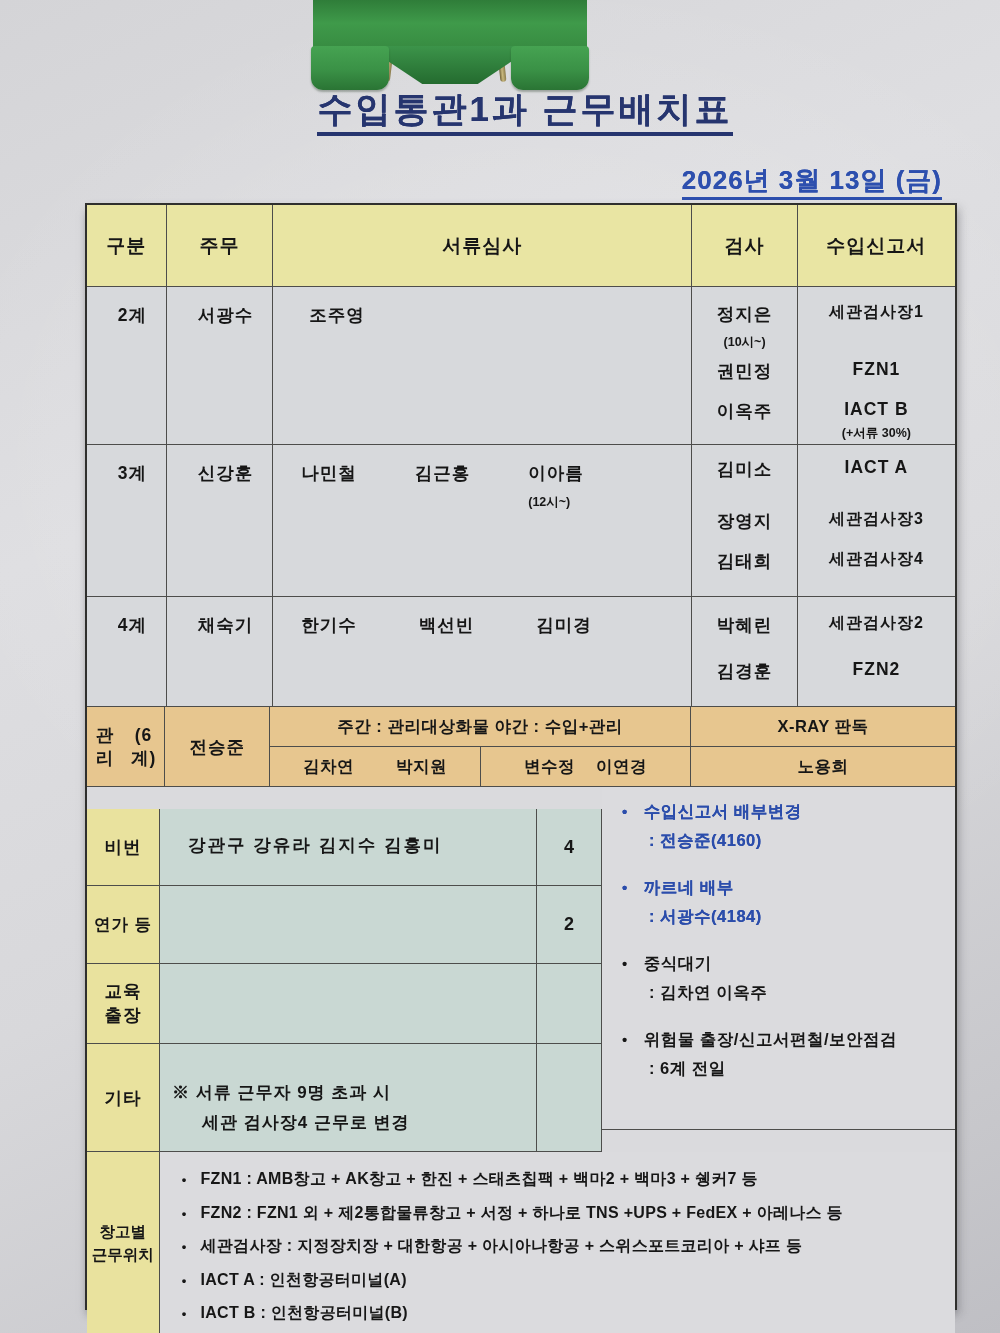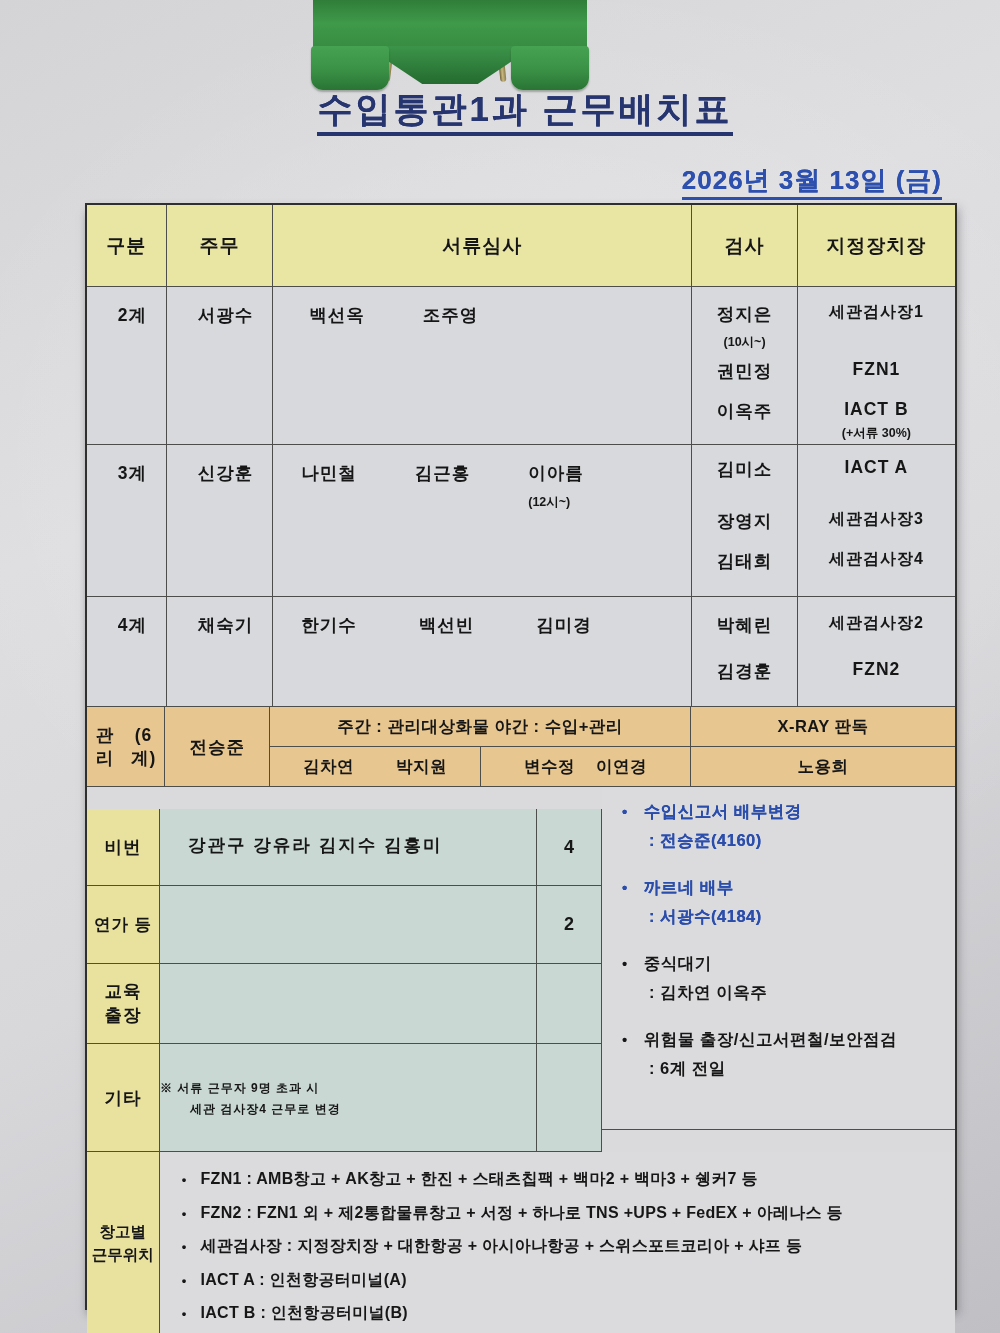--- a/index.html
+++ b/index.html
@@ -74,21 +74,21 @@
   .mid-row{ display:flex; }
   .m-lbl{ width:73px; } .m-body{ width:377px; } .m-cnt{ width:65px; }
   .h-bibeon{ height:77px; } .h-yeonga{ height:78px; } .h-gyoyuk{ height:80px; } .h-gita{ height:108px; }
   .notes-panel{ width:357px; height:343px; border-bottom:1.3px solid #4d4d4b;
      padding:14px 6px 0 20px; display:flex; flex-direction:column; gap:25px; }
   .note .t{ font-size:16.5px; letter-spacing:.5px; }
   .note .t::before{ content:"•"; margin-right:16px; font-size:15px; }
   .note .v{ font-size:16.5px; margin:7px 0 0 27px; letter-spacing:.5px; }
   .note.blue{ color:#2b4dab; text-shadow:0 0 .4px #2b4dab; }
   .names-line{ padding:24px 0 0 28px; font-size:17.5px; letter-spacing:2px; }
-  .gita-note{ padding:34px 0 0 0; font-size:12px; letter-spacing:1px; line-height:1.75; }
+  .gita-note{ padding:34px 0 0 12px; font-size:17px; letter-spacing:1px; line-height:1.75; }
   .gita-note .l2{ margin-left:30px; }
   
   .h-wh{ height:182px; }
   .wh-lbl{ width:73px; font-size:15.5px; line-height:1.5; }
   .wh-body{ width:799px; padding:17px 0 4px 22px; }
   .wh-body .item{ font-size:16px; letter-spacing:.3px; margin-bottom:12.5px; }
   .wh-body .item::before{ content:"•"; margin-right:14px; font-size:13px; }
   .nb{ border-bottom:none; }
 </style>
 </head>
@@ -106,28 +106,27 @@
 <div class="doc-title"><span>수입통관1과 근무배치표</span></div>
 <div class="doc-date"><span>2026년 3월 13일 (금)</span></div>
 
 <div class="sheet-table">
 
   <div class="trow h-head">
     <div class="cell cc c1 bg-head">구분</div>
     <div class="cell cc c2 bg-head">주무</div>
     <div class="cell cc c3 bg-head">서류심사</div>
     <div class="cell cc c4 bg-head">검사</div>
-    <div class="cell cc c5 bg-head last">지정장치장</div>
+    <div class="cell cc c5 bg-head last">수입신고서</div>
   </div>
 
   <div class="trow h-r2 bg-row">
     <div class="cell cc c1 lead-top fs-cell">2계</div>
     <div class="cell cc c2 lead-top fs-cell">서광수</div>
     <div class="cell c3 docs">
-      <span>백선옥</span>
       <span>조주영</span>
     </div>
     <div class="cell c4 fs-cell">
       <div class="abs" style="top:15px">정지은</div>
       <div class="abs fs-small" style="top:47px">(10시~)</div>
       <div class="abs" style="top:72px">권민정</div>
       <div class="abs" style="top:112px">이옥주</div>
     </div>
     <div class="cell c5 fs-cell last">
       <div class="abs" style="top:15px;font-size:16px">세관검사장1</div>

